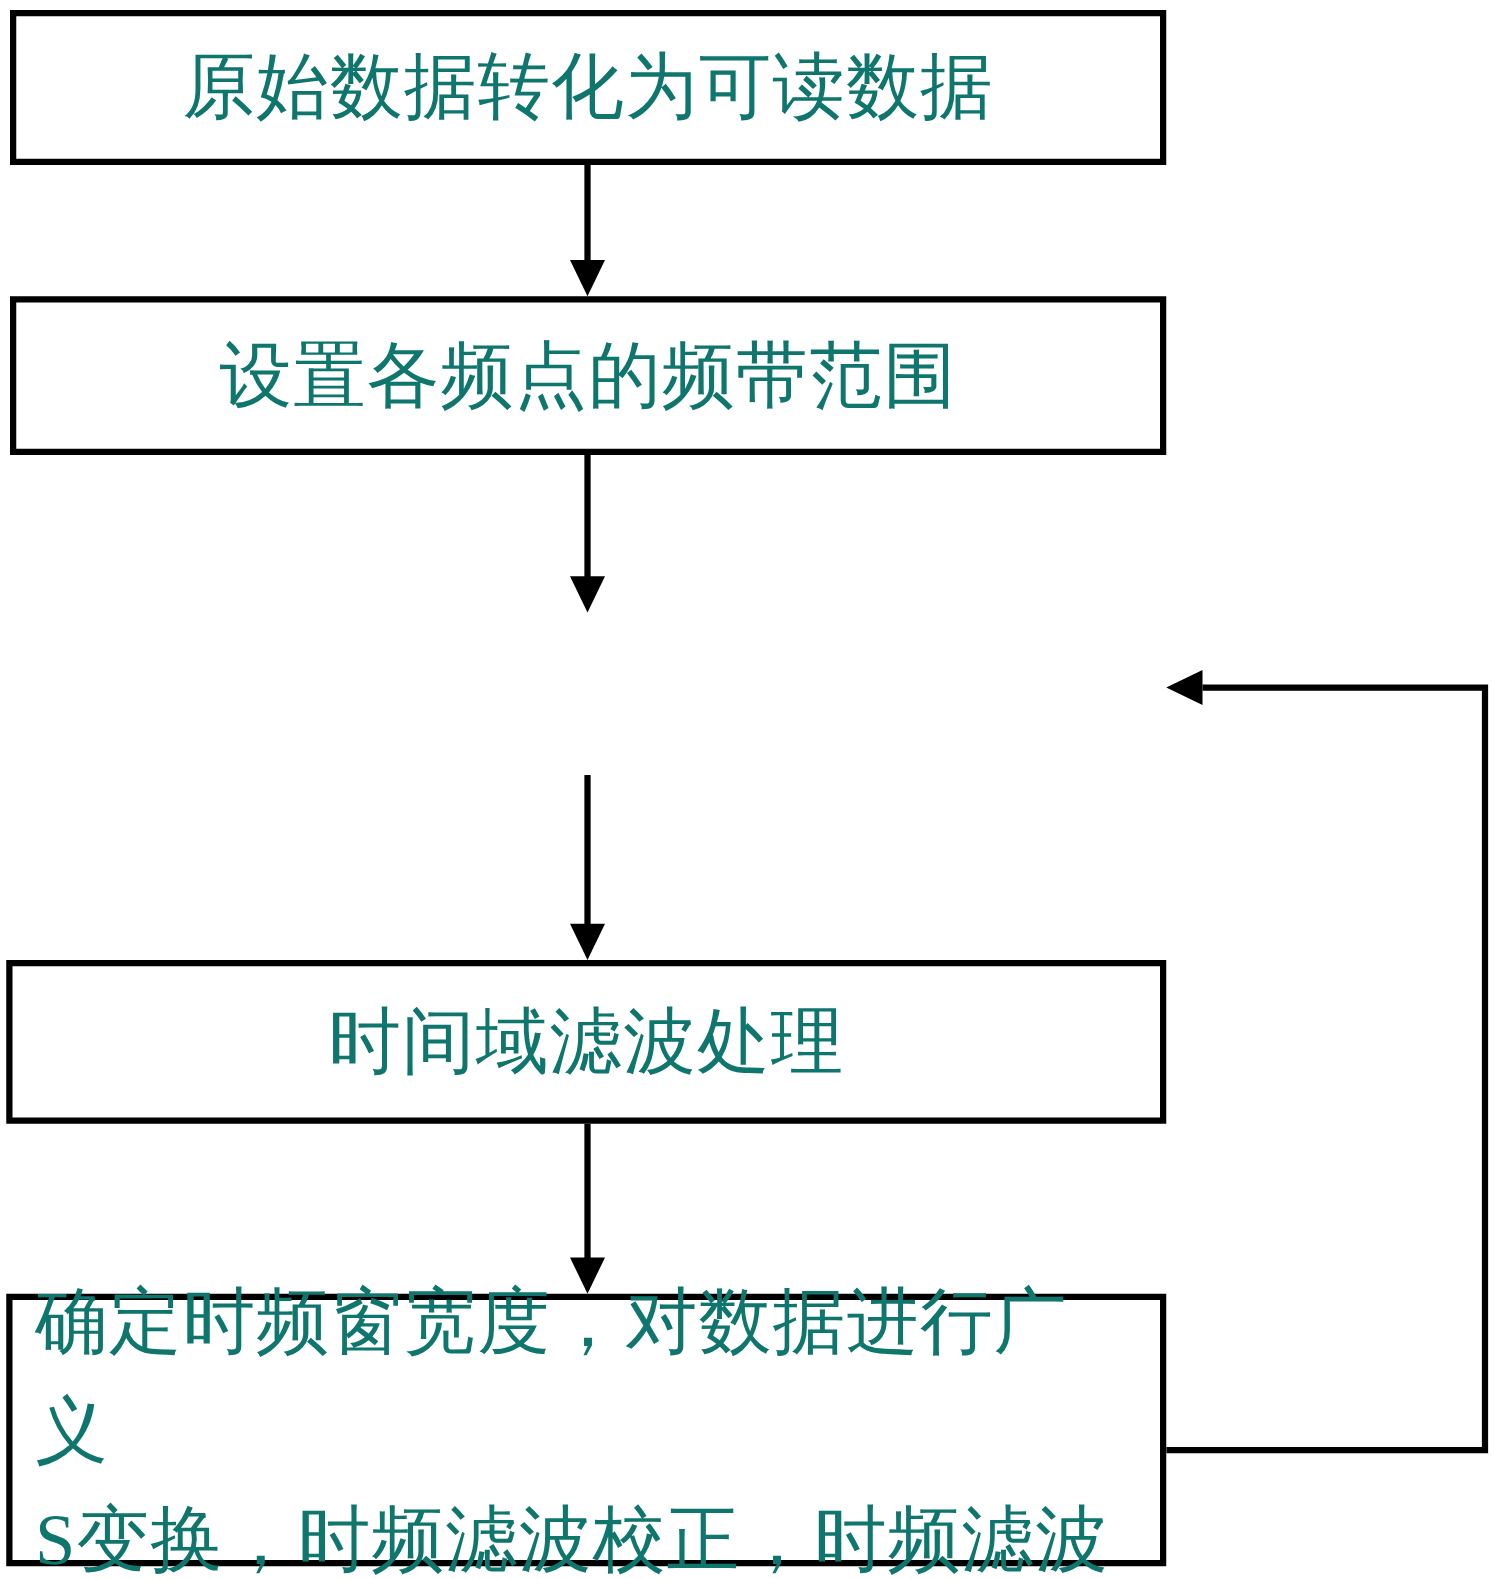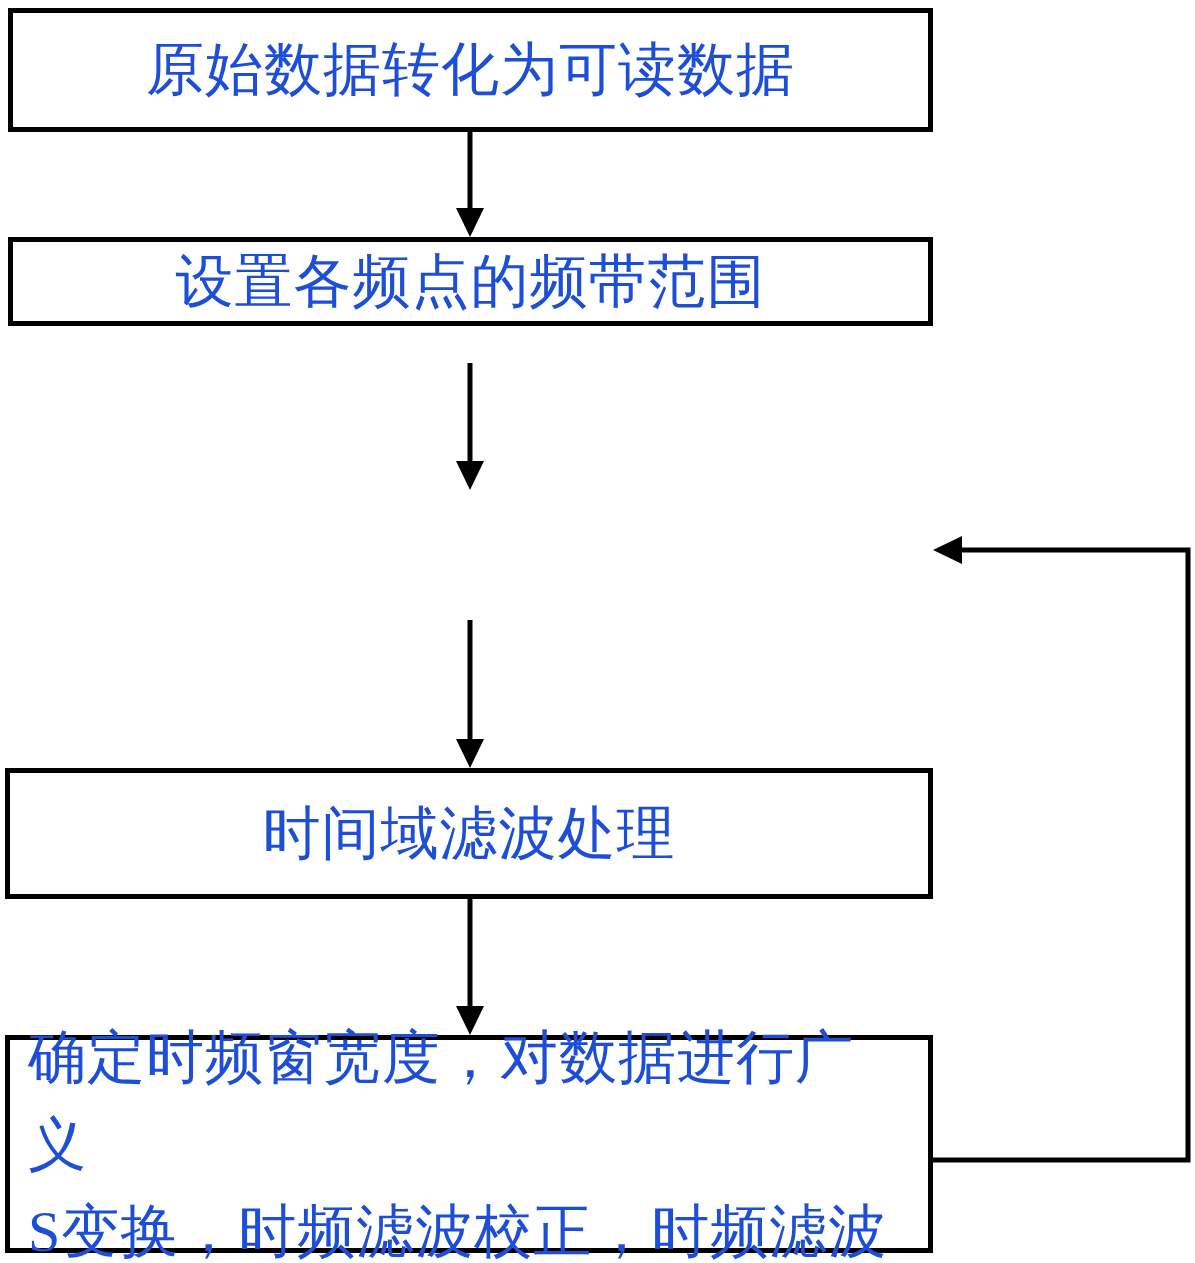--- a/index.html
+++ b/index.html
@@ -6,21 +6,21 @@
     margin: 0;
     padding: 0;
     background: #ffffff;
   }
   #canvas {
     position: relative;
     width: 1195px;
     height: 1263px;
     background: #ffffff;
     font-family: "Liberation Serif", "DejaVu Serif", serif;
-    color: #1d4ed8;
+    color: #0f766e;
     overflow: hidden;
   }
   .flow-box {
     position: absolute;
     box-sizing: border-box;
     border: 5px solid #000000;
     background: #ffffff;
     display: flex;
     align-items: center;
     justify-content: center;
@@ -32,21 +32,21 @@
   }
   .flow-box.multiline {
     flex-direction: column;
     align-items: flex-start;
     justify-content: center;
     text-align: left;
     padding: 0 18px;
     line-height: 1.5;
   }
   #box1 { left: 8px;  top: 8px;    width: 925px; height: 124px; }
-  #box2 { left: 8px;  top: 237px;  width: 925px; height: 89px; }
+  #box2 { left: 8px;  top: 237px;  width: 925px; height: 127px; }
   #box3 { left: 5px;  top: 490px;  width: 928px; height: 131px; }
   #box4 { left: 5px;  top: 768px;  width: 928px; height: 131px; }
   #box5 { left: 5px;  top: 1035px; width: 928px; height: 218px; }
   #connector-layer {
     position: absolute;
     left: 0;
     top: 0;
     width: 1195px;
     height: 1263px;
     z-index: 1;

